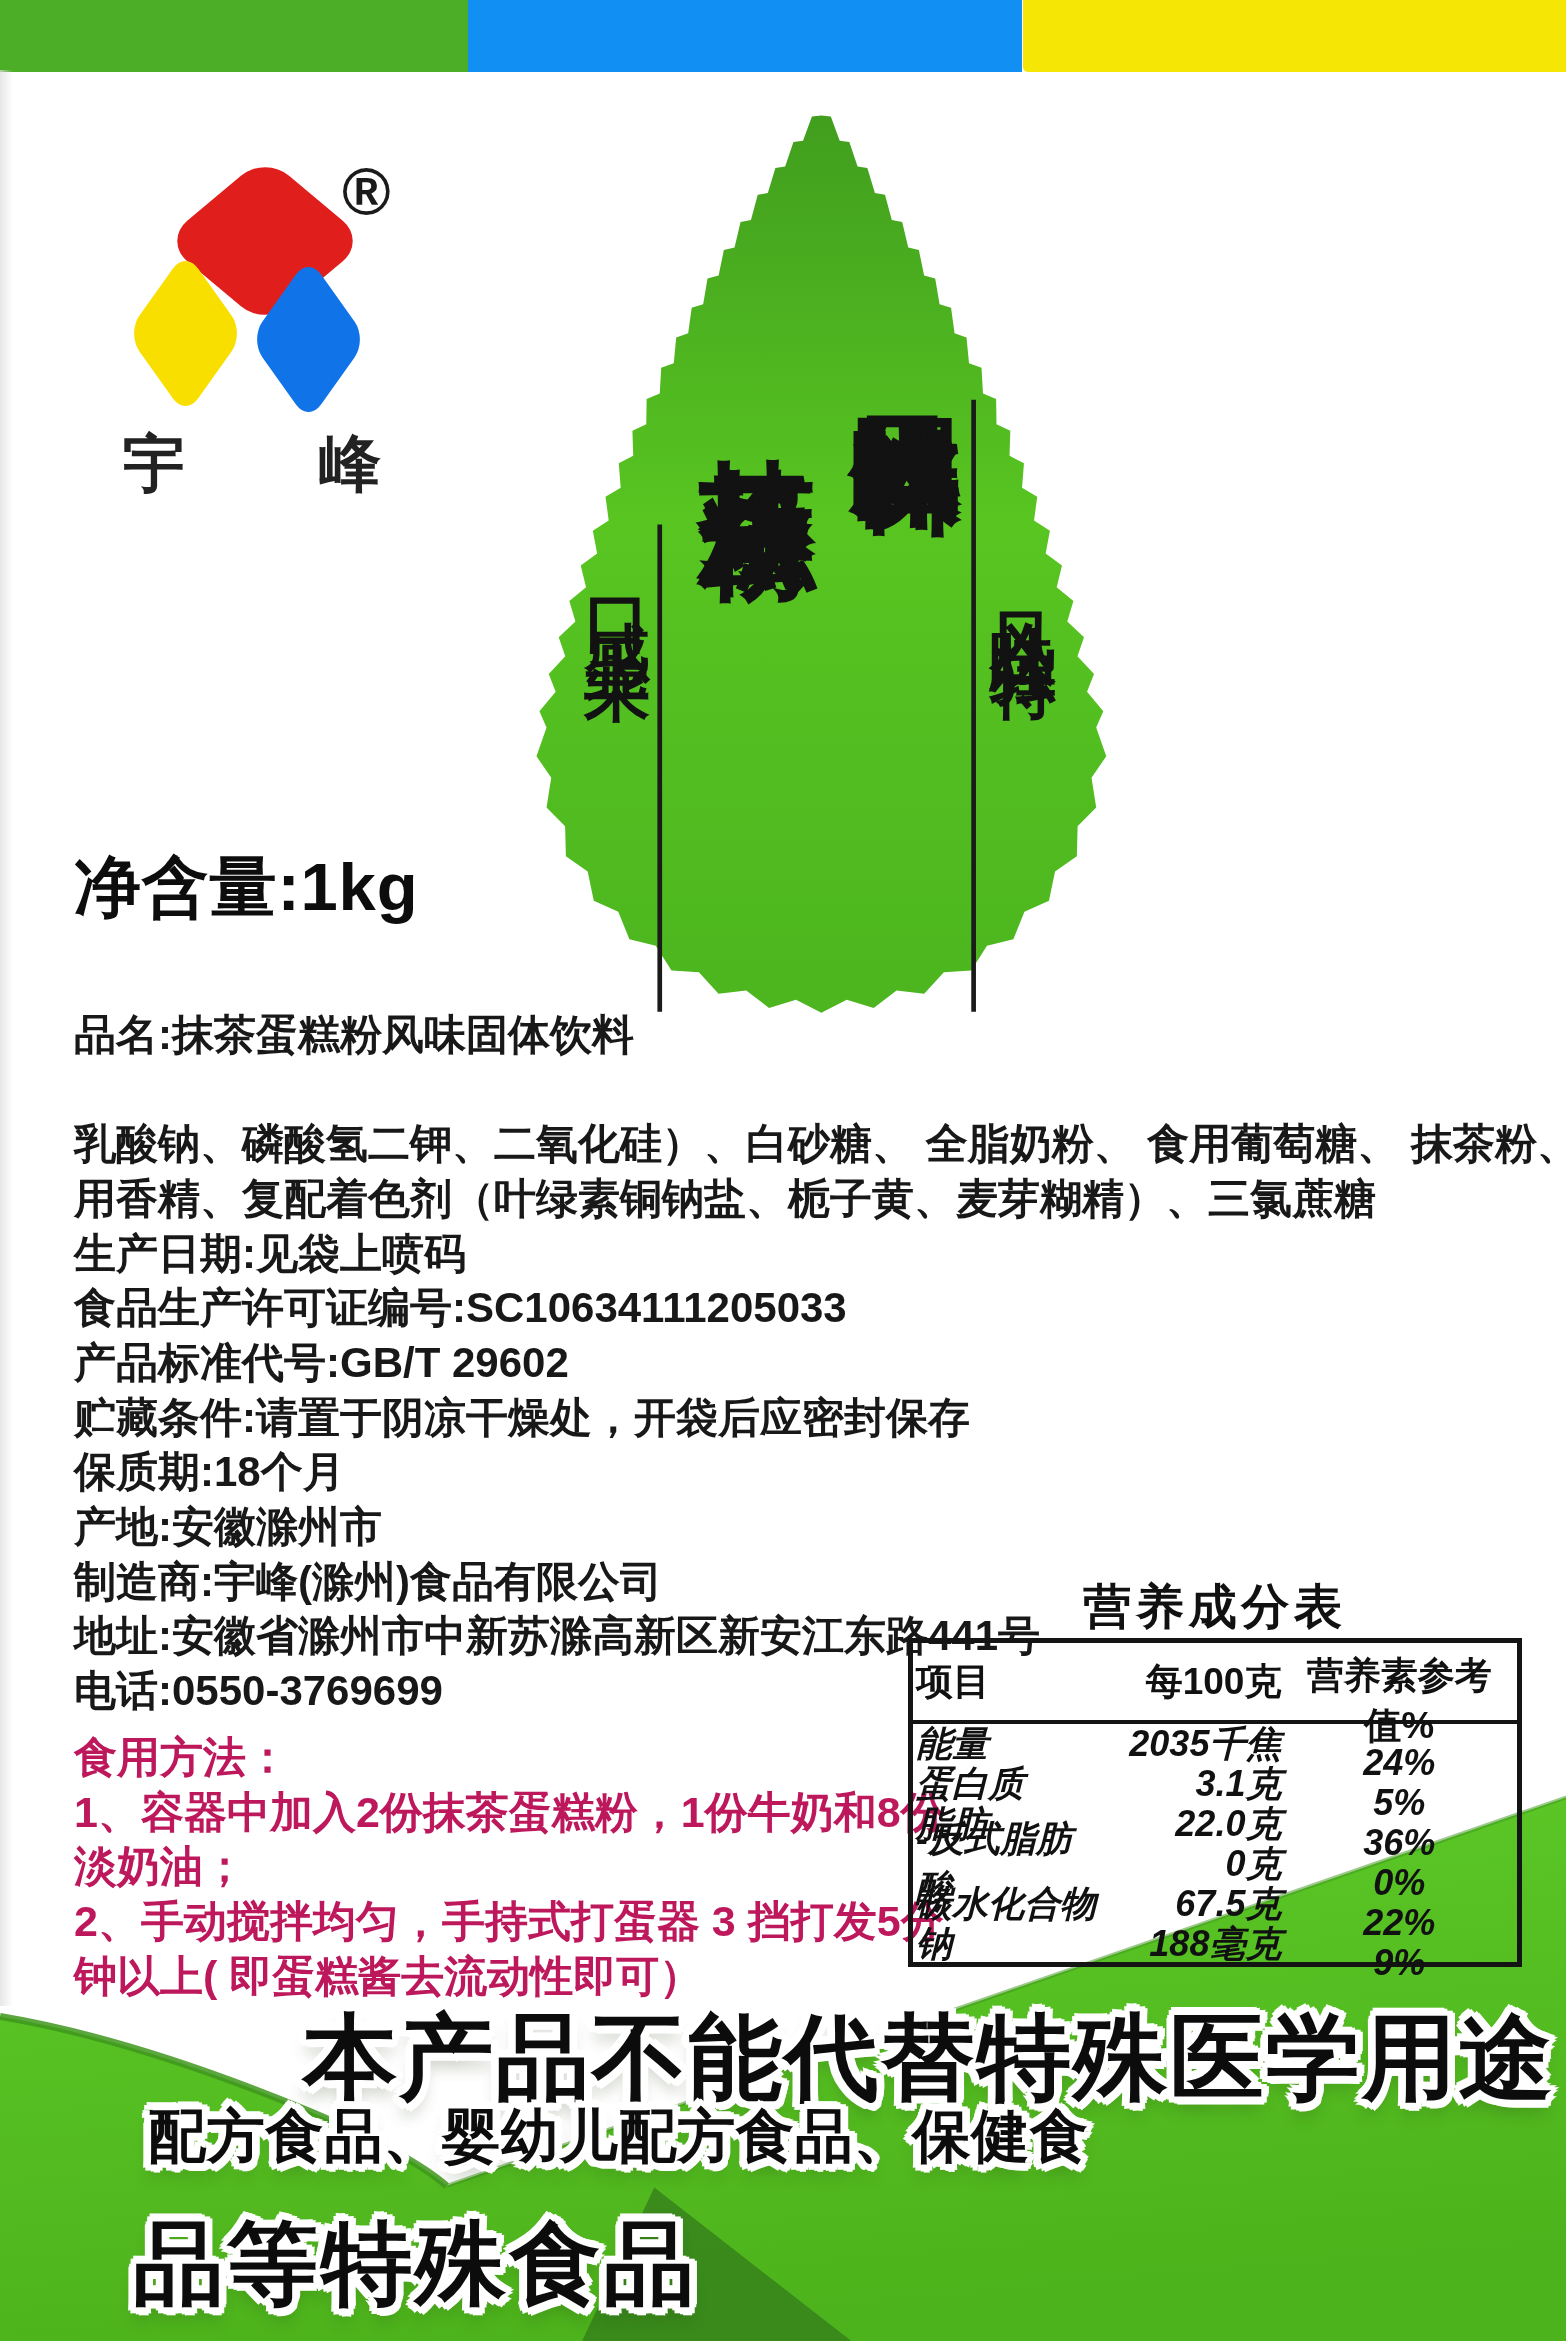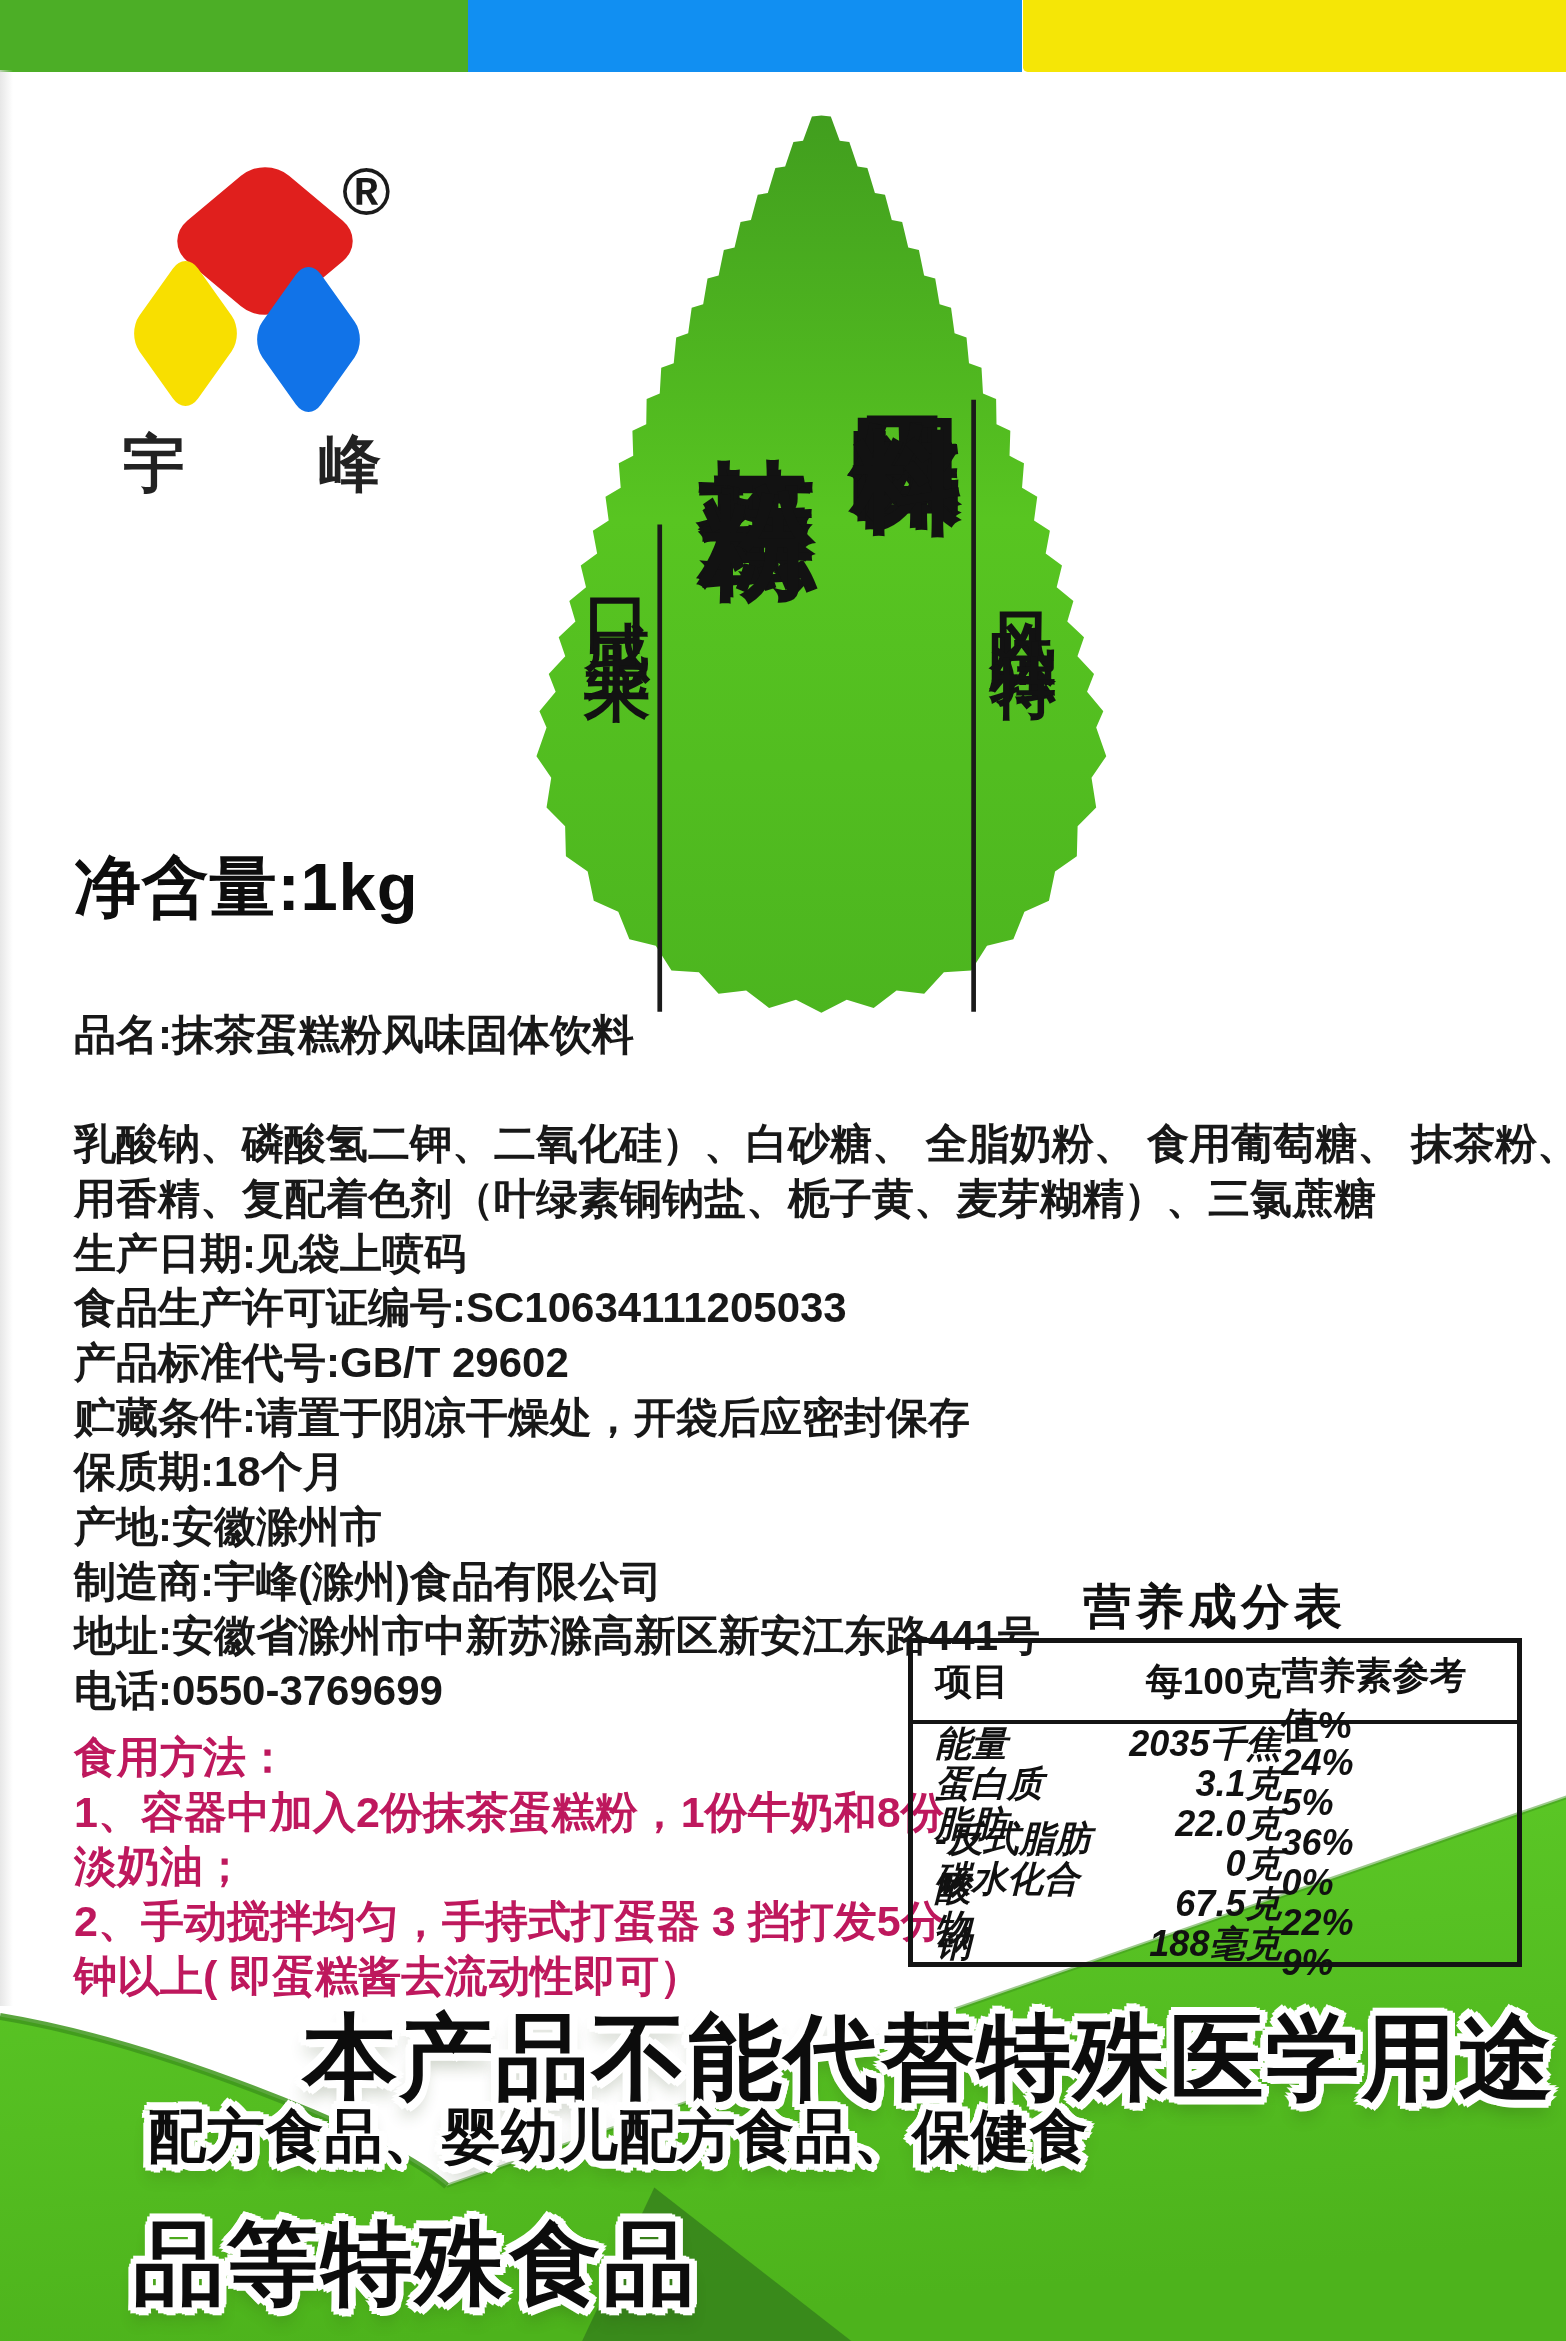--- a/index.html
+++ b/index.html
@@ -45,23 +45,23 @@
   .usage-line{position:absolute;left:74px;width:874px;font-size:43px;font-weight:600;
     white-space:nowrap;color:#be185d;}
   
   #nutrition-title{position:absolute;left:908px;top:1575px;width:614px;text-align:center;
     font-size:48px;font-weight:800;letter-spacing:4.7px;color:#111;}
   #nutrition-table{position:absolute;left:908px;top:1638px;width:614px;height:329px;
     border:5.5px solid #141414;box-sizing:border-box;}
   .nhead{display:flex;height:77px;align-items:center;border-bottom:4.7px solid #141414;
     font-size:37px;font-weight:700;color:#111;}
   .nrow{display:flex;height:40px;align-items:center;font-size:36px;font-weight:600;color:#111;font-style:italic;}
-  .c1{width:32%;padding-left:22px;box-sizing:border-box;text-align:left;}
+  .c1{width:32%;padding-left:3px;box-sizing:border-box;text-align:left;}
   .c2{width:29%;text-align:right;}
-  .c3{width:39%;text-align:left;margin-top:38px;}
+  .c3{width:39%;text-align:center;margin-top:38px;}
   
   .warn-line{position:absolute;font-weight:900;color:#0c0c0c;white-space:nowrap;
     text-shadow:-7px 0 0 #fff,7px 0 0 #fff,0 -7px 0 #fff,0 7px 0 #fff,
       -5.5px -5.5px 0 #fff,5.5px -5.5px 0 #fff,-5.5px 5.5px 0 #fff,5.5px 5.5px 0 #fff,
       -7.8px 3.1px 0 #fff,7.8px -3.1px 0 #fff,3.1px 7.8px 0 #fff,-3.1px -7.8px 0 #fff,
       0 12.5px 15.6px rgba(35,60,15,.30);}
   #warn-1{left:303px;top:1995px;font-size:94px;letter-spacing:2.3px;}
   #warn-2{left:148px;top:2098px;font-size:58px;letter-spacing:0.8px;}
   #warn-3{left:133px;top:2203px;font-size:91px;letter-spacing:3.1px;}
 </style>

